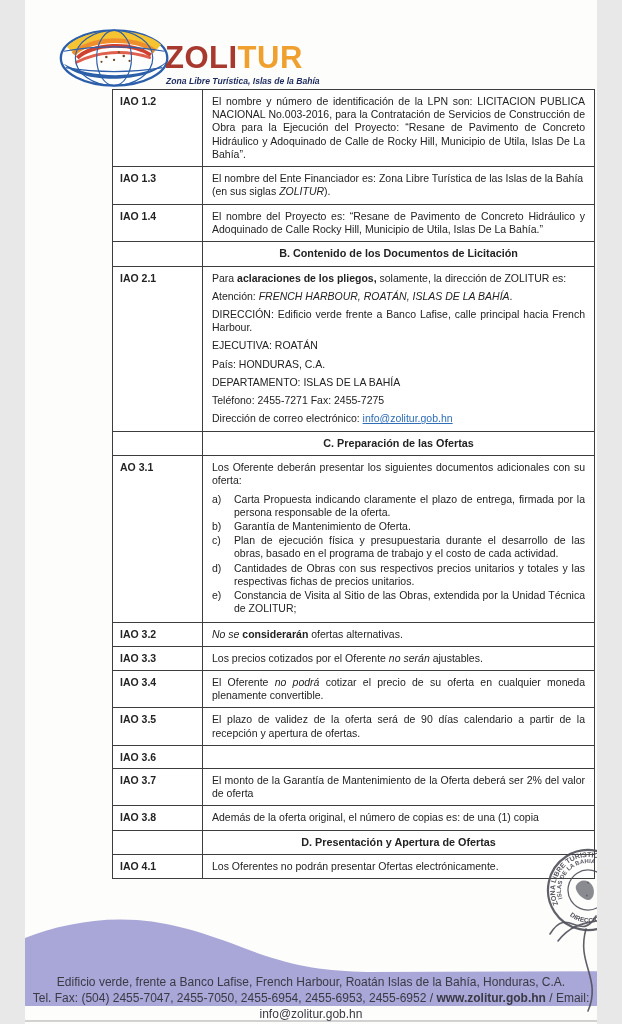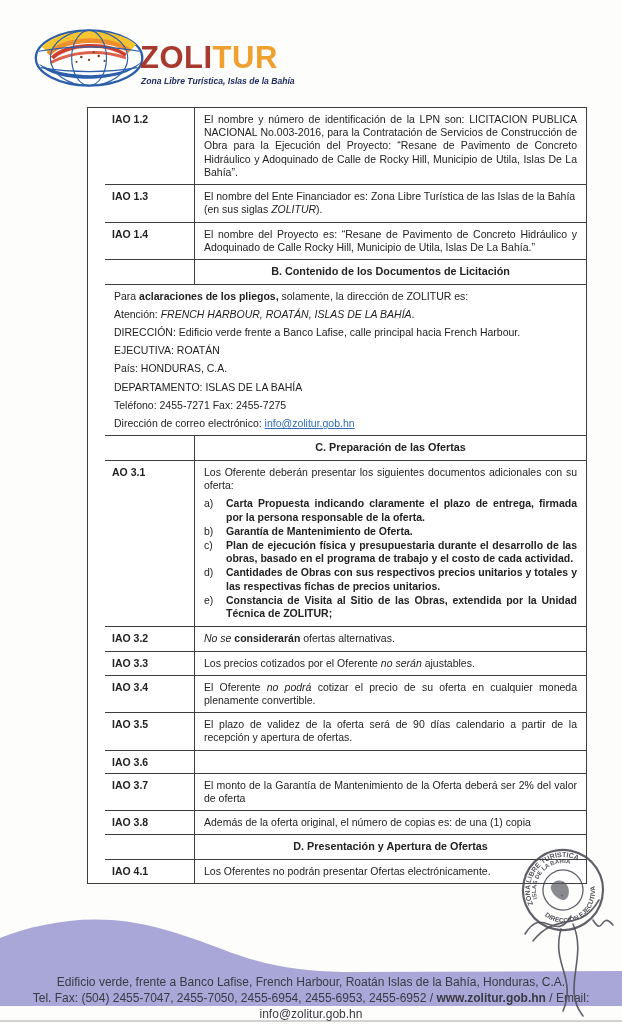--- a/index.html
+++ b/index.html
@@ -1,42 +1,42 @@
 <!DOCTYPE html>
 <html><head>
 <meta charset="utf-8">
 <style>
   html,body{margin:0;padding:0;background:#e8e8e8;}
   .page{
-    position:relative;width:622px;height:1024px;margin:0 auto;background:#fdfdfc;
+    position:relative;width:572px;height:1024px;margin:0 auto;background:#fdfdfc;
     font-family:"Liberation Sans",sans-serif;overflow:hidden;
   }
   
   .logo{position:absolute;left:28px;top:24px;width:280px;height:68px;}
   .globe{position:absolute;left:4px;top:4px;width:118px;height:60px;}
   .brand{position:absolute;left:112px;top:18px;font-weight:bold;font-size:31px;letter-spacing:0.5px;line-height:1;}
   .brand .b1{color:#a8392e;}
   .brand .b2{color:#f0a02f;}
   .tagline{position:absolute;left:113px;top:52px;font-size:8.6px;font-style:italic;font-weight:bold;color:#1c2a5e;white-space:nowrap;}
   
   .doc-table{
-    position:absolute;left:87px;top:107px;width:481px;
-    border:1.6px solid #3d3d3d;color:#232323;background:#fff;padding-left:17px;
+    position:absolute;left:87px;top:89px;width:481px;
+    border:1.6px solid #3d3d3d;color:#232323;background:#fff;
   }
   .row{display:flex;border-bottom:1.4px solid #3d3d3d;}
   .row:last-child{border-bottom:none;}
   .cell-label{flex:0 0 78px;border-right:1.4px solid #3d3d3d;padding:5px 4px 5px 7px;font-weight:bold;font-size:10.5px;}
   .cell-content{flex:1;padding:5px 9px 5px 9px;font-size:10.5px;line-height:1.26;min-width:0;}
   .row.section .cell-content{text-align:center;font-weight:bold;font-size:10.8px;padding:5px 8px;}
   .para{margin:0 0 5px 0;}
   .para:last-child{margin-bottom:0;}
   .just{text-align:justify;}
   .list-item{display:flex;margin:1px 0;}
   .list-marker{flex:0 0 22px;}
-  .list-text{flex:1;font-weight:bold;}
+  .list-text{flex:1;}
   .doc-link{color:#2f6db8;text-decoration:underline;cursor:pointer;}
   
   .stamp{position:absolute;left:503px;top:828px;width:119px;height:196px;z-index:5;pointer-events:none;}
   
   .footer-wave{position:absolute;left:0;top:904px;width:622px;height:110px;}
   .footer-text{position:absolute;left:0;right:0;top:974px;text-align:center;font-size:12px;color:#3a3a44;line-height:1.35;z-index:3;}
   .footer-text .bold{font-weight:bold;}
   .bottom-rule{position:absolute;left:0;top:1020px;width:622px;height:2px;background:#d2d2d2;}
 </style>
 </head>
@@ -84,20 +84,21 @@
         <div class="cell-label">IAO 1.4</div>
         <div class="cell-content">
           <div class="para just"><span>El nombre del Proyecto es: “Resane de Pavimento de Concreto Hidráulico y Adoquinado de Calle Rocky Hill, Municipio de Utila, Islas De La Bahía.”</span></div>
         </div>
       </div>
       <div class="row section">
         <div class="cell-label"></div>
         <div class="cell-content">B. Contenido de los Documentos de Licitación</div>
       </div>
       <div class="row">
+        <div class="cell-label">IAO 2.1</div>
         <div class="cell-content">
           <div class="para"><span>Para </span><span style="font-weight: bold;">aclaraciones de los pliegos,</span><span> solamente, la dirección de ZOLITUR es:</span></div>
           <div class="para"><span>Atención: </span><span style="font-style: italic;">FRENCH HARBOUR, ROATÁN, ISLAS DE LA BAHÍA</span><span>.</span></div>
           <div class="para just"><span>DIRECCIÓN: Edificio verde frente a Banco Lafise, calle principal hacia French Harbour.</span></div>
           <div class="para"><span>EJECUTIVA: ROATÁN</span></div>
           <div class="para"><span>País: HONDURAS, C.A.</span></div>
           <div class="para"><span>DEPARTAMENTO: ISLAS DE LA BAHÍA</span></div>
           <div class="para"><span>Teléfono: 2455-7271 Fax: 2455-7275</span></div>
           <div class="para"><span>Dirección de correo electrónico: </span><a class="doc-link" href="#">info@zolitur.gob.hn</a></div>
         </div>

